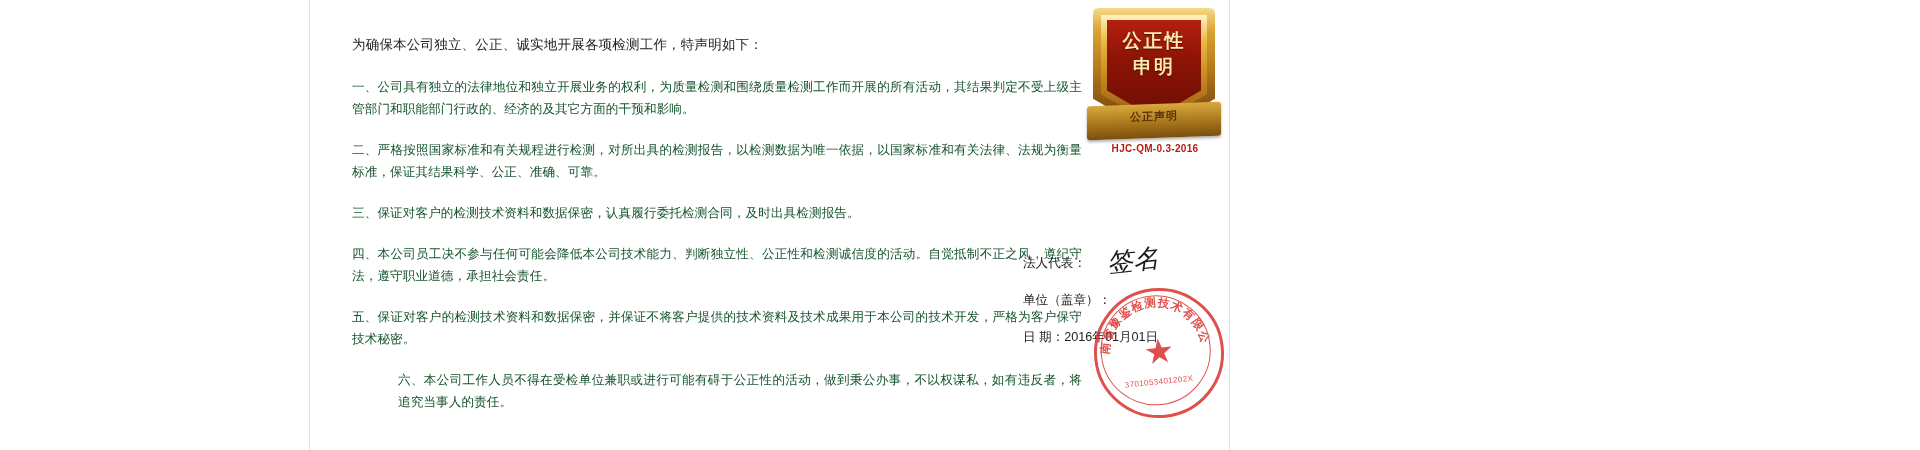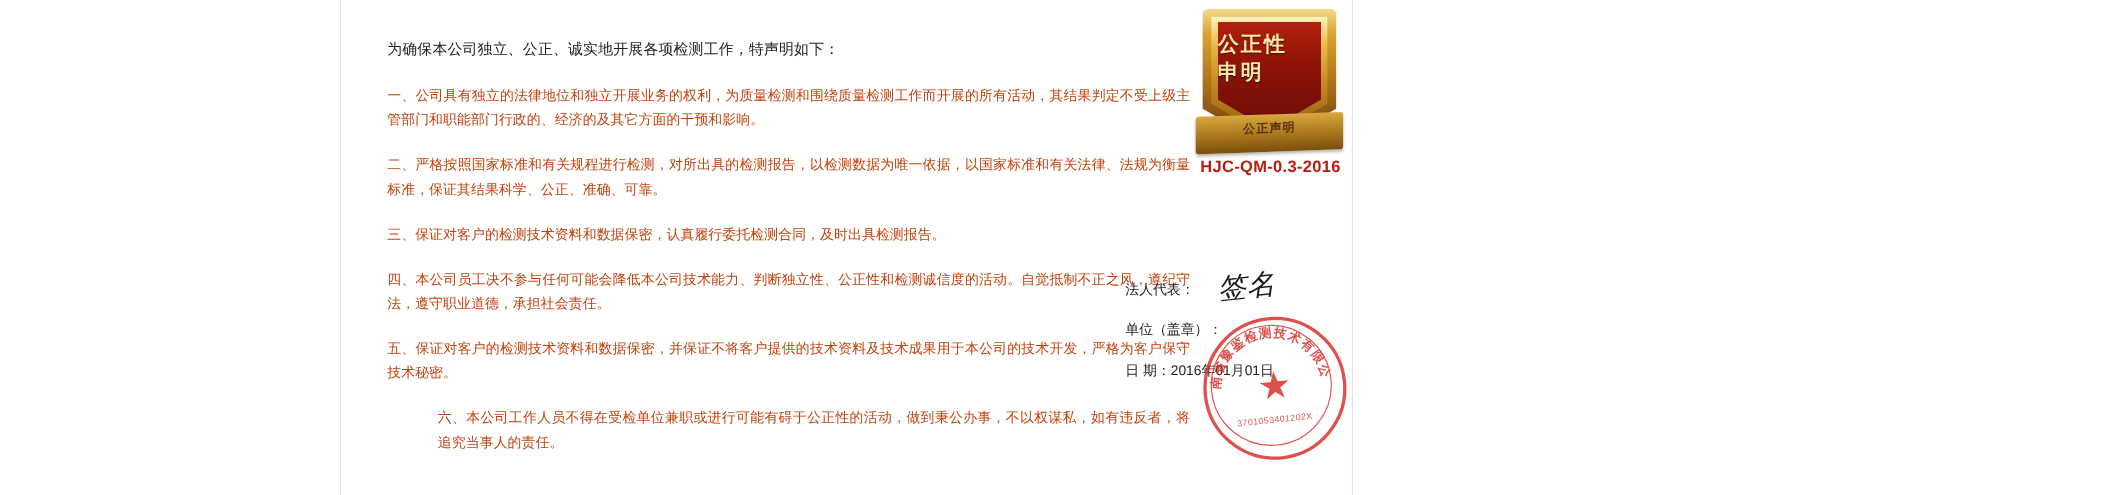--- a/index.html
+++ b/index.html
@@ -39,21 +39,21 @@
   .intro {
     font-size: 13.5px;
     color: #222222;
     line-height: 22px;
     margin: 0 0 20px 0;
     letter-spacing: 0.2px;
   }
 
   .clause {
     font-size: 12.6px;
-    color: #c2410c;
+    color: #14532d;
     line-height: 22px;
     margin: 0 0 19px 0;
     letter-spacing: 0.1px;
     text-align: justify;
   }
   .clause:last-child { margin-bottom: 0; margin-left: 46px; }
 
   
   .badge {
     position: absolute;
@@ -89,21 +89,21 @@
     width: 94px;
     height: 98px;
     background: linear-gradient(180deg, #b3200f 0%, #8d1307 40%, #6d0e04 100%);
     clip-path: polygon(0% 0%, 100% 0%, 100% 72%, 50% 100%, 0% 72%);
   }
   .badge-text {
     position: absolute;
     left: 22px;
     top: 20px;
     width: 94px;
-    text-align: left;
+    text-align: center;
     color: #ffe9a8;
     font-size: 19px;
     font-weight: bold;
     line-height: 26px;
     letter-spacing: 2px;
     text-shadow: 0 1px 1px rgba(0,0,0,0.6);
   }
   .badge-ribbon {
     position: absolute;
     left: 2px;
@@ -126,21 +126,21 @@
     font-weight: bold;
     letter-spacing: 1px;
     transform: skewY(-2deg);
   }
   .badge-code {
     position: absolute;
     left: 0px;
     top: 135px;
     width: 140px;
     text-align: center;
-    font-size: 15px;
+    font-size: 10px;
     color: #b81b10;
     font-weight: bold;
     letter-spacing: 0.3px;
   }
 
   
   .sig-block {
     position: absolute;
     left: 1012px;
     top: 255px;

